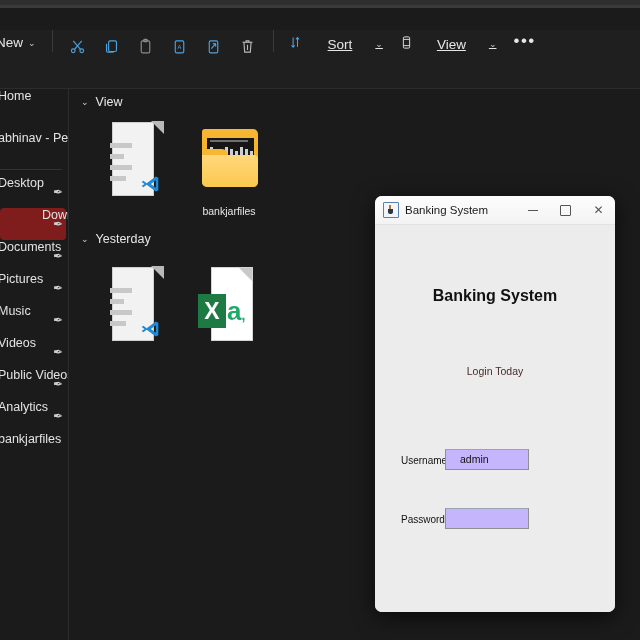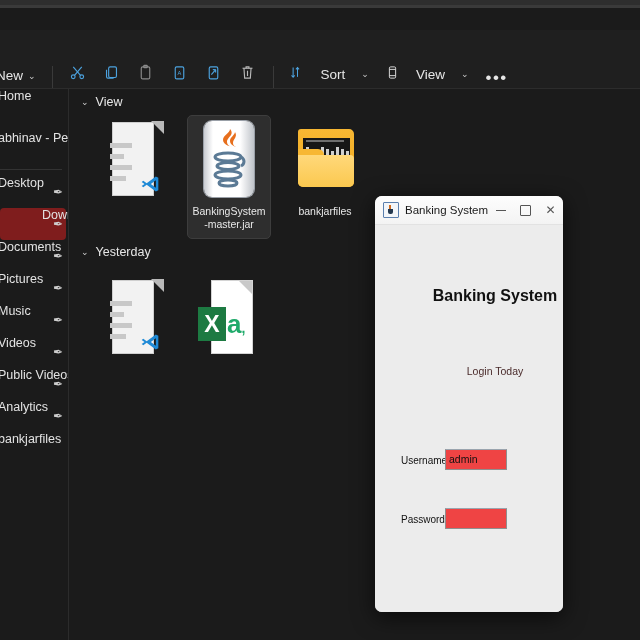--- a/index.html
+++ b/index.html
@@ -11,36 +11,36 @@
     -webkit-font-smoothing:antialiased;
   }
 
   
   .topstrip{position:absolute;left:0;top:0;width:640px;height:5px;background:#2e2e2e;}
   .topstrip2{position:absolute;left:0;top:5px;width:640px;height:3px;background:#3a3a3a;}
 
   
   .cmdbar{
     position:absolute;left:0;top:30px;width:640px;height:58px;
-    background:#1f1f1f;display:flex;align-items:flex-end;
+    background:#1f1f1f;display:flex;align-items:flex-start;
   }
   .cmd-new{
     color:#e6e6e6;font-size:13.5px;display:flex;align-items:center;gap:5px;
     margin-left:-12px;padding:5px 8px;border-radius:4px;white-space:nowrap;
   }
   .chev{font-size:9px;color:#c9c9c9;}
   .vsep{width:1px;height:22px;background:#3a3a3a;margin:0 8px;}
   .tbtn{
     width:34px;height:32px;display:flex;align-items:center;justify-content:center;
     border-radius:4px;
   }
   .tbtn svg{display:block;}
   .tlabel{
-    display:flex;align-items:center;gap:16px;color:#e6e6e6;font-size:13.5px;
-    padding:5px 8px;border-radius:4px;white-space:nowrap;
+    display:flex;align-items:center;gap:23px;color:#e6e6e6;font-size:13.5px;
+    padding:5px 8px;border-radius:4px;white-space:nowrap;text-decoration:underline;
   }
   .dots{color:#e6e6e6;font-size:17px;letter-spacing:1.5px;padding:2px 9px;line-height:1;}
 
   
   .barsep{position:absolute;left:0;top:88px;width:640px;height:1px;background:#2c2c2c;}
   .colsep{position:absolute;left:68px;top:89px;width:1px;height:551px;background:#2c2c2c;}
 
   
   .sidebar{position:absolute;left:0;top:89px;width:68px;height:551px;background:#1b1b1b;overflow:hidden;}
   .sb-item{
@@ -128,21 +128,21 @@
     display:flex;align-items:center;justify-content:center;
     color:#fff;font-size:23px;font-weight:bold;font-family:"Liberation Sans",sans-serif;
   }
   .xl-a{
     position:absolute;left:29px;top:32px;color:#1faa6a;font-size:26px;font-weight:bold;
     line-height:26px;
   }
 
   
   .dialog{
-    position:absolute;left:375px;top:196px;width:188px;height:416px;
+    position:absolute;left:375px;top:196px;width:240px;height:416px;
     background:#ececec;border-radius:7px;
     box-shadow:0 5px 22px rgba(0,0,0,.65);
     overflow:hidden;
   }
   .dlg-title{
     height:28px;display:flex;align-items:center;
     background:linear-gradient(180deg,#fdfdfd 0%,#f3f3f3 100%);
     border-bottom:1px solid #e2e2e2;
   }
   .dlg-ico{
@@ -172,23 +172,23 @@
     font-size:16px;font-weight:bold;color:#111;
   }
   .dlg-sub{
     position:absolute;left:0;top:140px;width:240px;text-align:center;
     font-size:10.5px;color:#4a2b2b;
   }
   .fld-label{
     position:absolute;font-size:10px;color:#111;
   }
   .fld-input{
-    position:absolute;width:54px;height:19px;background:#ef4444;
+    position:absolute;width:54px;height:19px;background:#c4b5fd;
     border:1px solid #8f8f8f;border-top-color:#9aa4ae;
-    font-size:10.5px;color:#111;padding:0 3px;line-height:19px;
+    font-size:10.5px;color:#111;padding:0 14px;line-height:19px;
     box-sizing:content-box;
   }
   .lbl-user{left:26px;top:230px;}
   .in-user{left:70px;top:224px;}
   .lbl-pass{left:26px;top:289px;}
   .in-pass{left:70px;top:283px;}
   .login-btn{
     position:absolute;left:136px;top:244px;width:58px;height:26px;
     background:linear-gradient(180deg,#f6f8fb 0%,#e2e8f1 48%,#cfd9e6 52%,#b9c6d8 100%);
     border:1px solid #8c99a8;border-radius:2px;
@@ -361,35 +361,20 @@
           <div class="docpaper"></div>
           <div class="docfold"></div>
           <div class="docline" style="top:22px;width:22px"></div>
           <div class="docline" style="top:33px;width:14px"></div>
           <div class="docline" style="top:44px;width:22px"></div>
           <div class="docline" style="top:55px;width:16px"></div>
           <svg class="vscode" viewBox="0 0 24 24">
             <path d="M19 3l-11 8-4-3-2 1.5 3.4 2.5L2 14.5 4 16l4-3 11 8 3-1.5V4.5L19 3zm0 4.5v9L13 12l6-4.5z" fill="#1f8ad6"></path>
           </svg>
         </div>
-      </div>
-      <div class="tile sel">
-        <div class="tile-icon">
-          <div class="jarbox"></div>
-          <svg style="position:absolute;left:10px;top:4px" width="42" height="68" viewBox="0 0 42 68">
-            <path d="M22 4c5 6-3 8-3 13 0 4 5 5 5 5s-9-2-9-7 7-7 7-11z" fill="#e76f1d"></path>
-            <path d="M27 7c3 5-2 7-2 11 0 3 3 4 3 4s-6-2-6-6 5-6 5-9z" fill="#e76f1d"></path>
-            <ellipse cx="20" cy="32" rx="13" ry="4" fill="none" stroke="#5b7a95" stroke-width="3"></ellipse>
-            <ellipse cx="20" cy="41" rx="11" ry="3.4" fill="none" stroke="#5b7a95" stroke-width="3"></ellipse>
-            <ellipse cx="20" cy="50" rx="13" ry="4" fill="none" stroke="#5b7a95" stroke-width="3"></ellipse>
-            <path d="M33 32c4 2 4 7 0 9" fill="none" stroke="#5b7a95" stroke-width="3"></path>
-            <ellipse cx="20" cy="58" rx="9" ry="3" fill="none" stroke="#5b7a95" stroke-width="3"></ellipse>
-          </svg>
-        </div>
-        <div class="tile-name">BankingSystem-master.jar</div>
       </div>
       <div class="tile">
         <div class="tile-icon">
           <div class="folder">
             <div class="fold-back"></div>
             <div class="fold-thumb">
               <div style="position:absolute;left:3px;top:2px;width:38px;height:2px;background:#6e6e6e"></div>
               <div style="position:absolute;left:3px;top:9px;width:3px;height:8px;background:#cfcfcf"></div>
               <div style="position:absolute;left:8px;top:11px;width:3px;height:11px;background:#cfcfcf"></div>
               <div style="position:absolute;left:13px;top:13px;width:3px;height:14px;background:#cfcfcf"></div>

